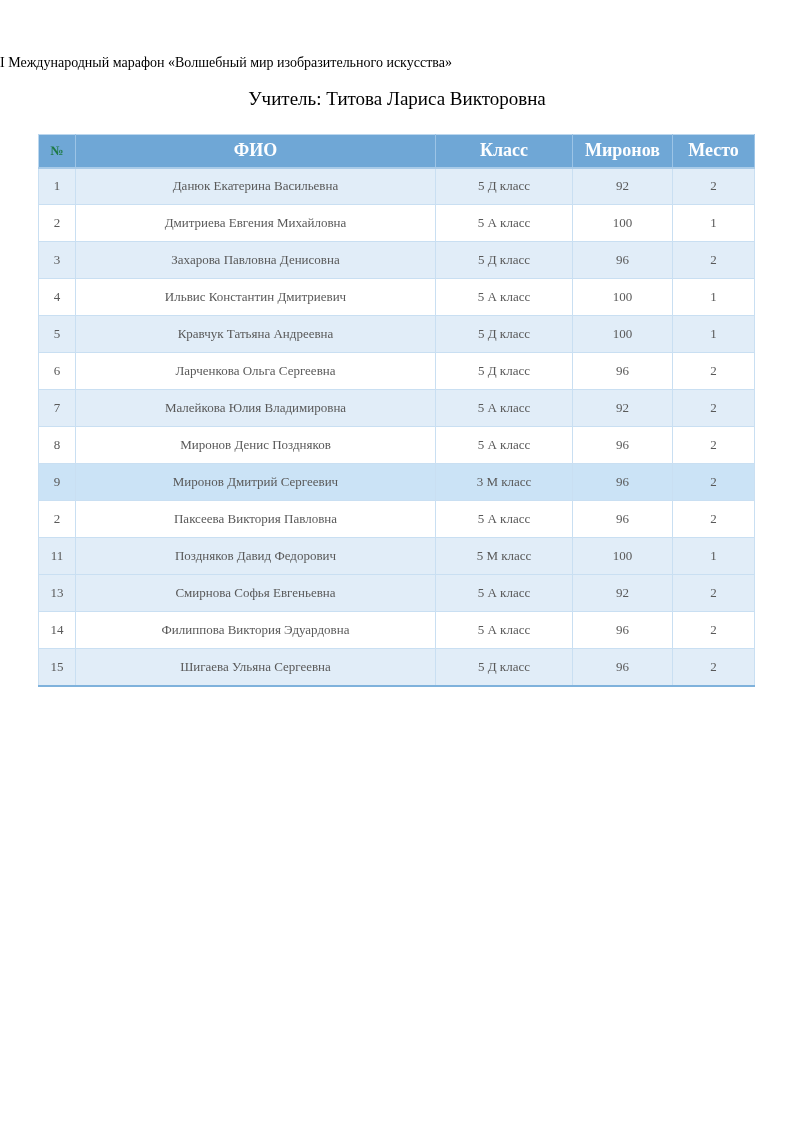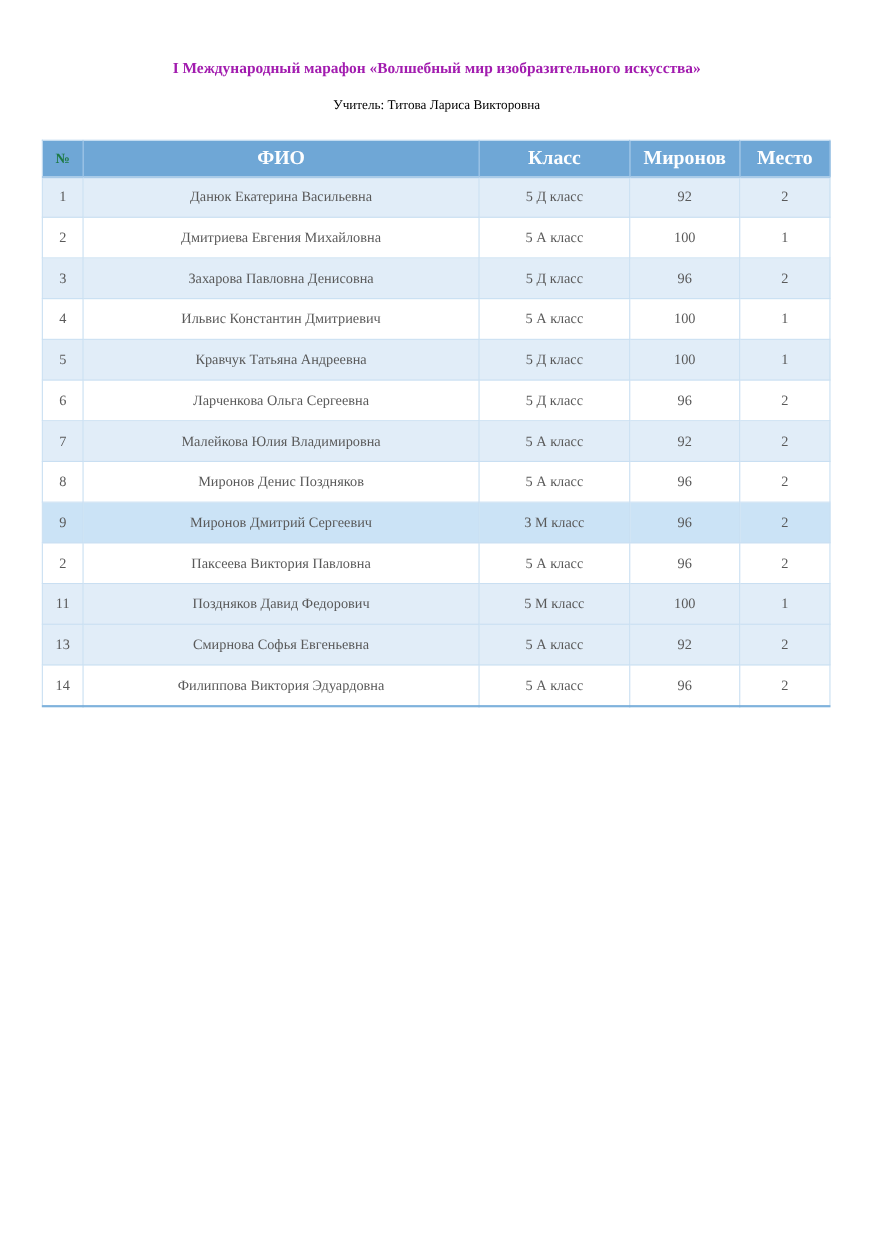--- a/index.html
+++ b/index.html
@@ -16,29 +16,28 @@
   html,body{background:#ffffff;}
   .page{
     width:794px;height:1123px;
     background:#ffffff;
     font-family:"Liberation Serif","DejaVu Serif",serif;
     position:relative;
     overflow:hidden;
     padding-top:53px;
   }
   .doc-title{
-    text-align:center;
-    font-weight:bold;
+    font-weight:normal;
     font-size:14px;
     line-height:19px;
-    color:#a21caf;
+    color:#000000;
   }
   .teacher-line{
     text-align:center;
-    font-size:12px;
+    font-size:19px;
     margin-top:16px;
     color:#000000;
   }
   table.results{
     margin-left:38px;
     margin-top:24px;
     width:716px;
     border-collapse:collapse;
     table-layout:fixed;
     border:1px solid var(--border);
@@ -185,16 +184,23 @@
           <td>92</td>
           <td>2</td>
         </tr>
         <tr>
           <td>14</td>
           <td>Филиппова Виктория Эдуардовна</td>
           <td>5 А класс</td>
           <td>96</td>
           <td>2</td>
         </tr>
+        <tr class="stripe">
+          <td>15</td>
+          <td>Шигаева Ульяна Сергеевна</td>
+          <td>5 Д класс</td>
+          <td>96</td>
+          <td>2</td>
+        </tr>
       </tbody>
   </table>
 
 </div>
 
 </body></html>

